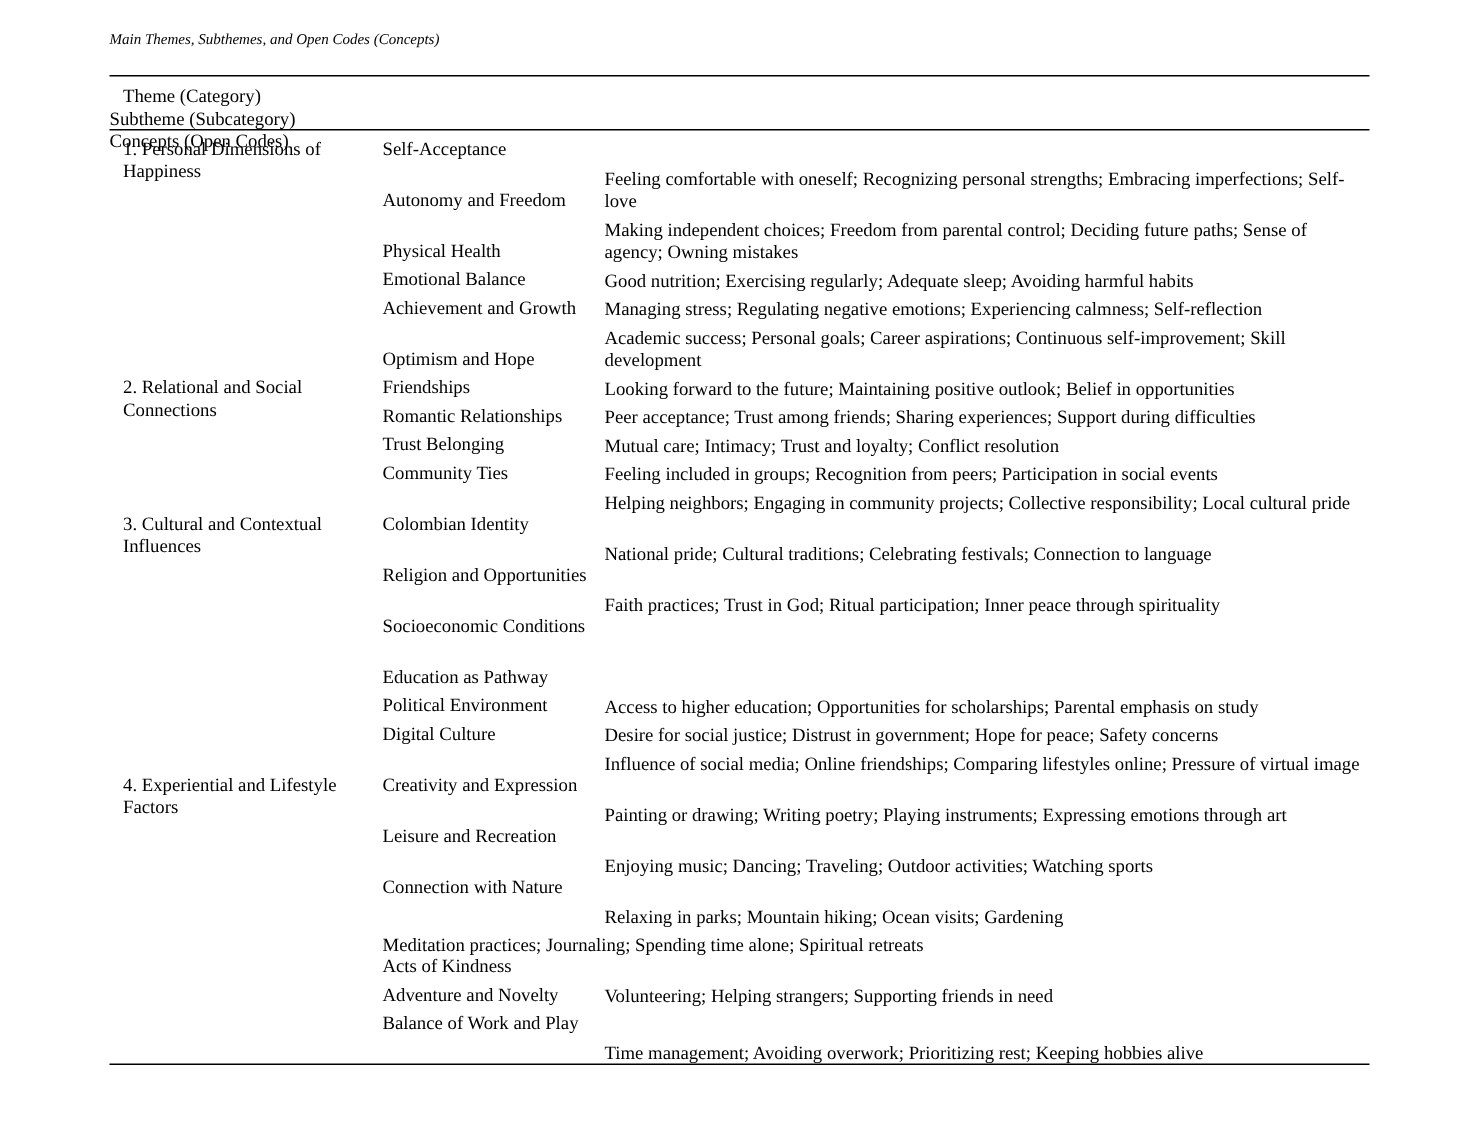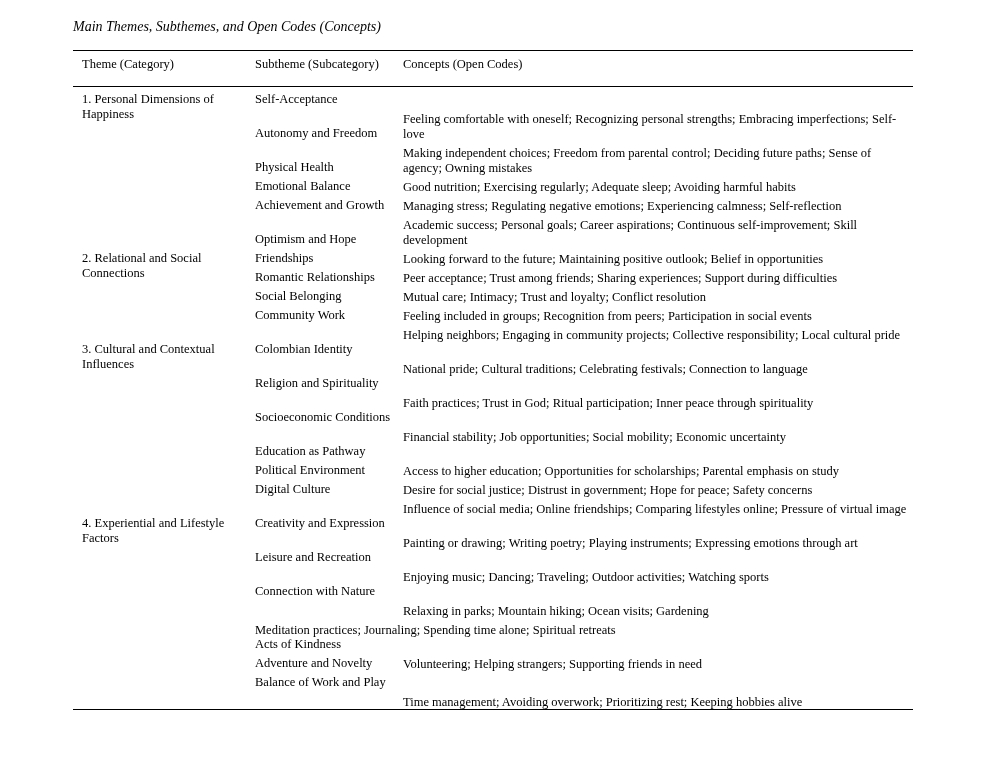--- a/index.html
+++ b/index.html
@@ -15,37 +15,38 @@
       font-family: "Liberation Serif", "DejaVu Serif", serif;
       color: #000000;
       font-size: 12.5px;
       line-height: 15px;
     }
     .caption {
       position: absolute;
       left: 73px;
       top: 18px;
       font-style: italic;
-      font-size: 14px;
+      font-size: 10px;
       line-height: 17px;
     }
     .table {
       position: absolute;
       left: 73px;
       top: 50px;
       width: 840px;
       border-top: 1.5px solid #000;
       border-bottom: 1.5px solid #000;
     }
     .thead {
       display: flex;
       border-bottom: 1.5px solid #000;
       padding-top: 6px;
       height: 29px;
       box-sizing: content-box;
+      flex-direction: column;
     }
     .col1 { width: 182px; padding-left: 9px; box-sizing: border-box; }
     .col2 { width: 148px; box-sizing: border-box; padding-right: 4px; }
     .col3 { width: 510px; box-sizing: border-box; padding-right: 6px; }
     .tbody { padding-top: 5px; }
     .group { display: flex; }
     .group .theme-cell { width: 182px; padding-left: 9px; box-sizing: border-box; }
     .group .sub-list { width: 658px; }
     .row { display: flex; }
     .row .sub-cell { width: 148px; box-sizing: border-box; padding-right: 4px; }
@@ -102,44 +103,43 @@
       <div class="sub-list">
         <div class="row h1">
             <div class="sub-cell">Friendships</div>
             <div class="concept-cell">Peer acceptance; Trust among friends; Sharing experiences; Support during difficulties</div>
           </div>
         <div class="row h1">
             <div class="sub-cell">Romantic Relationships</div>
             <div class="concept-cell">Mutual care; Intimacy; Trust and loyalty; Conflict resolution</div>
           </div>
         <div class="row h1">
-            <div class="sub-cell">Social Belonging</div>
+            <div class="sub-cell">Trust Belonging</div>
             <div class="concept-cell">Feeling included in groups; Recognition from peers; Participation in social events</div>
           </div>
         <div class="row h2">
-            <div class="sub-cell">Community Work</div>
+            <div class="sub-cell">Community Ties</div>
             <div class="concept-cell">Helping neighbors; Engaging in community projects; Collective responsibility; Local cultural pride</div>
           </div>
       </div>
     </div>
 
     <div class="group">
       <div class="theme-cell">3. Cultural and Contextual Influences</div>
       <div class="sub-list">
         <div class="row h2">
             <div class="sub-cell">Colombian Identity</div>
             <div class="concept-cell">National pride; Cultural traditions; Celebrating festivals; Connection to language</div>
           </div>
         <div class="row h2">
-            <div class="sub-cell">Religion and Spirituality</div>
+            <div class="sub-cell">Religion and Opportunities</div>
             <div class="concept-cell">Faith practices; Trust in God; Ritual participation; Inner peace through spirituality</div>
           </div>
         <div class="row h2">
             <div class="sub-cell">Socioeconomic Conditions</div>
-            <div class="concept-cell">Financial stability; Job opportunities; Social mobility; Economic uncertainty</div>
           </div>
         <div class="row h1">
             <div class="sub-cell">Education as Pathway</div>
             <div class="concept-cell">Access to higher education; Opportunities for scholarships; Parental emphasis on study</div>
           </div>
         <div class="row h1">
             <div class="sub-cell">Political Environment</div>
             <div class="concept-cell">Desire for social justice; Distrust in government; Hope for peace; Safety concerns</div>
           </div>
         <div class="row h2">

